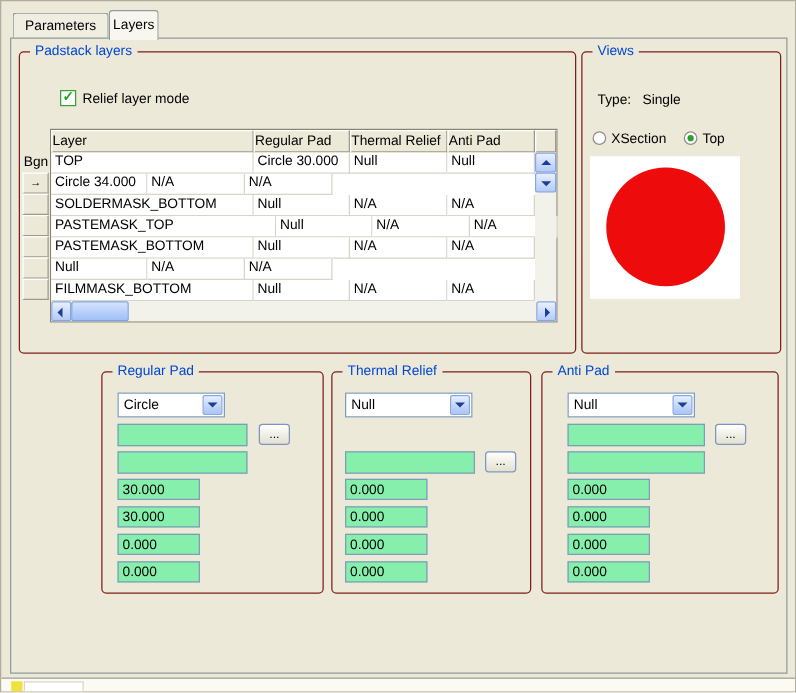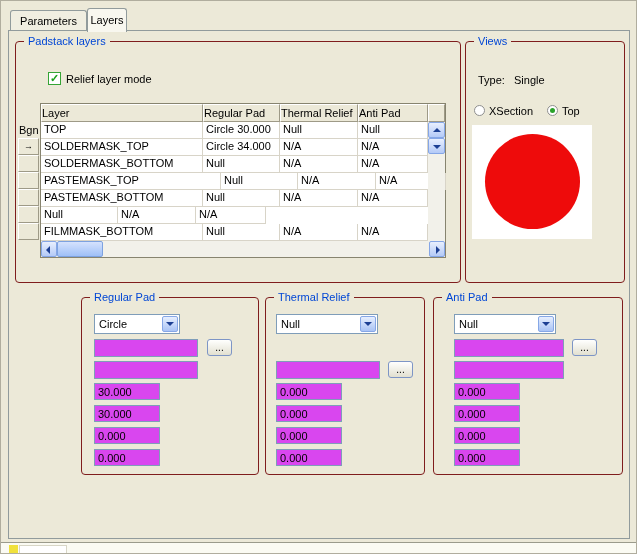--- a/index.html
+++ b/index.html
@@ -9,21 +9,21 @@
   .tab{position:absolute;box-sizing:border-box;border:1px solid #919b9c;border-bottom:none;
        border-radius:3px 3px 0 0;text-align:center;font-size:11px;background:#f0eee1}
   .tab.active{background:#f8f7ef;z-index:3}
   .page{position:absolute;left:7px;top:29px;width:622px;height:509px;
         border:1px solid #919b9c;background:#ece9d8;box-sizing:border-box;z-index:1}
   .group{position:absolute;border:1px solid #7f1d1d;border-radius:4px}
   .gtitle{position:absolute;top:-8px;left:8px;background:#ece9d8;padding:0 4px;
           color:#0046d5;font-size:11px;line-height:14px;white-space:nowrap}
   .lbl{position:absolute;font-size:11px;line-height:14px;white-space:nowrap}
   .txt{position:absolute;box-sizing:border-box;height:18px;border:1px solid #7f9db9;
-       background:#d946ef;font-family:"Liberation Sans",sans-serif;font-size:11px;padding:0 3px}
+       background:#86efac;font-family:"Liberation Sans",sans-serif;font-size:11px;padding:0 3px}
   .num{height:17px}
   .combo{position:absolute;box-sizing:border-box;height:20px;border:1px solid #7f9db9;background:#fff}
   .combo-text{position:absolute;left:4px;top:3px;font-size:11px}
   .combo-btn{position:absolute;right:1px;top:1px;width:16px;height:16px;
              background:linear-gradient(#e7effe,#a9c3f5);border:1px solid #86a7e6;border-radius:2px;box-sizing:border-box}
   .tri-down{position:absolute;left:3px;top:5px;width:0;height:0;
             border-left:4px solid transparent;border-right:4px solid transparent;border-top:4px solid #1c3f94}
   .tri-up{position:absolute;left:4px;top:5px;width:0;height:0;
           border-left:4px solid transparent;border-right:4px solid transparent;border-bottom:4px solid #1c3f94}
   .tri-left{position:absolute;left:4px;top:4px;width:0;height:0;
@@ -100,21 +100,20 @@
       </div>
 
       <div class="trows">
         <div class="trow">
           <div class="tcell" style="width:162px">TOP</div>
           <div class="tcell" style="width:77px">Circle 30.000</div>
           <div class="tcell" style="width:78px">Null</div>
           <div class="tcell" style="width:70px">Null</div>
         </div>
         <div class="trow">
-          <div class="tcell" style="width:162px">SOLDERMASK_TOP</div>
           <div class="tcell" style="width:77px">Circle 34.000</div>
           <div class="tcell" style="width:78px">N/A</div>
           <div class="tcell" style="width:70px">N/A</div>
         </div>
         <div class="trow">
           <div class="tcell" style="width:162px">SOLDERMASK_BOTTOM</div>
           <div class="tcell" style="width:77px">Null</div>
           <div class="tcell" style="width:78px">N/A</div>
           <div class="tcell" style="width:70px">N/A</div>
         </div>

